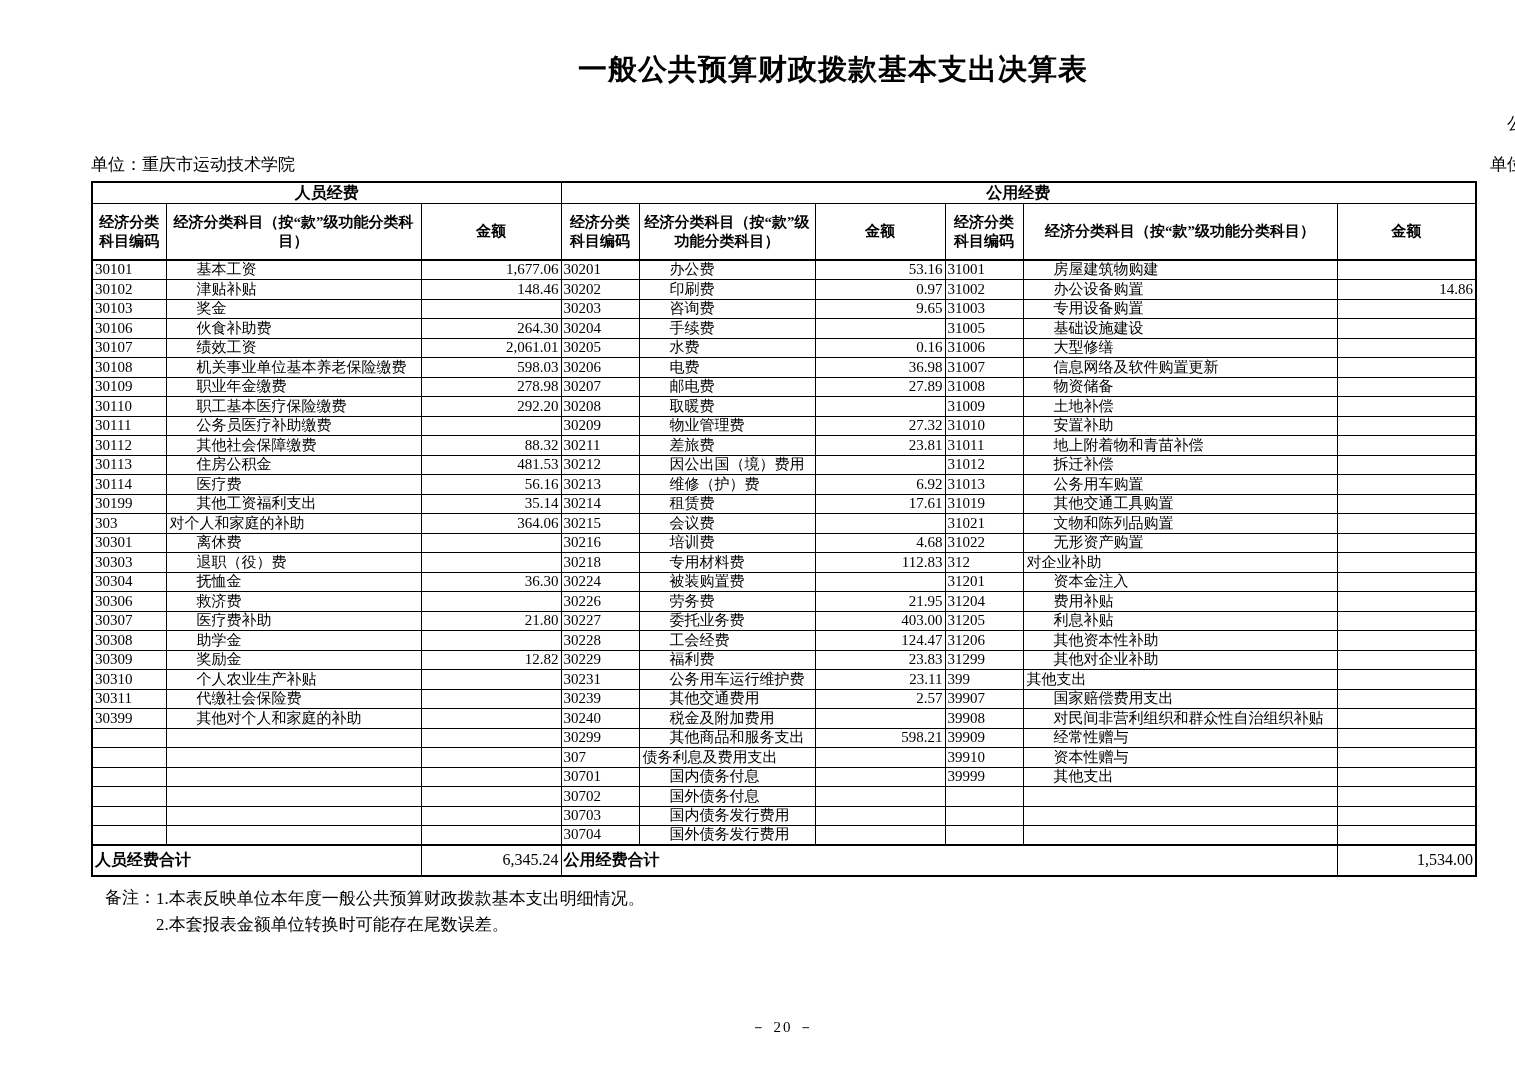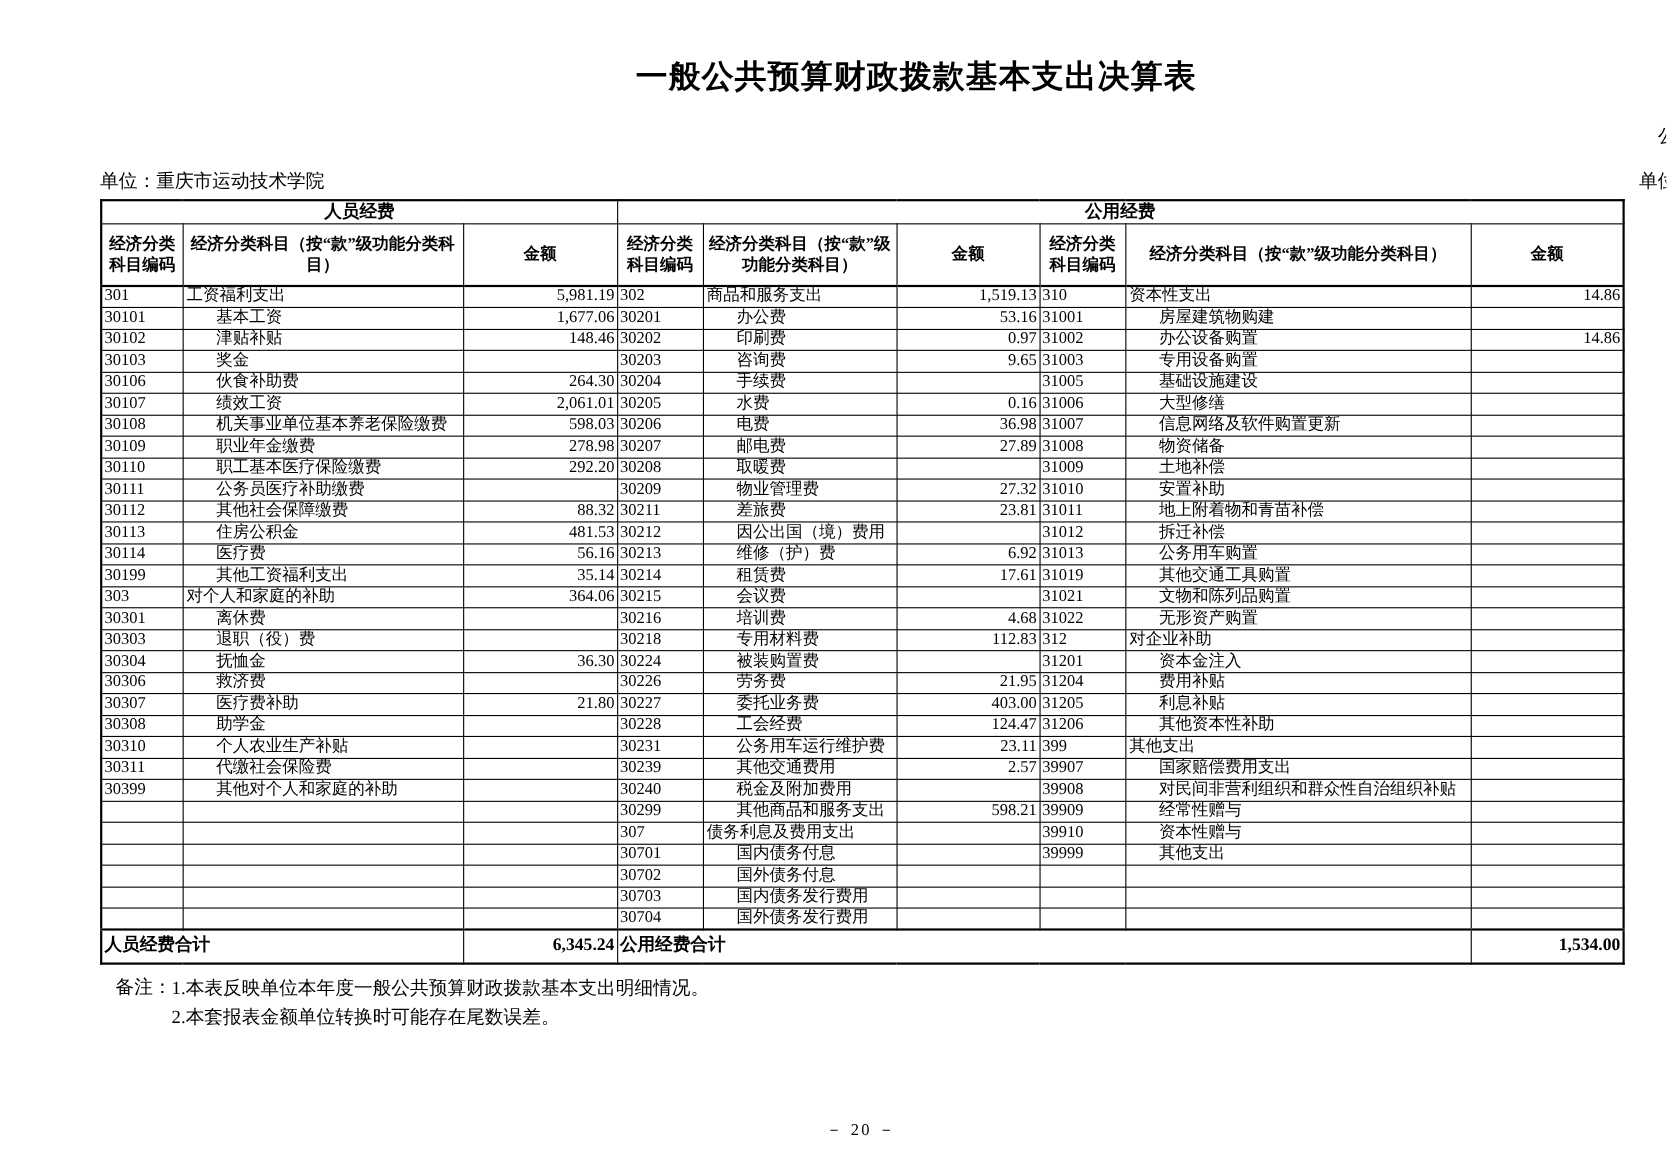--- a/index.html
+++ b/index.html
@@ -33,21 +33,21 @@
     height:55px; font-weight:bold; text-align:center; white-space:normal;
     font-size:15px; line-height:1.25; border-bottom:2px solid #000;
   }
   tbody.grid tr { height:19.5px; }
   td.code  { text-align:left; padding-left:3px; }
   td.name  { text-align:left; }
   td.name.child  { padding-left:30px; }
   td.name.parent { padding-left:3px; }
   td.amount { text-align:right; padding-right:3px; }
   .bold { font-weight:bold; }
-  tr.totals td { height:29px; border-top:2px solid #000; font-size:16px;font-weight:bold; }
+  tr.totals td { height:29px; border-top:2px solid #000; font-size:16px; }
   tr.totals td.total-label { font-weight:bold; }
   .notes {
     margin-top:9px; font-size:17px; display:flex; align-items:flex-start;margin-left:14px;
   }
   .notes .label { flex:0 0 auto; }
   .notes .lines div { line-height:1.5; }
   .page-number {
     position:absolute; left:91px; width:1384px; top:1018px;
     text-align:center; font-size:15px; letter-spacing:2px;
   }
@@ -88,31 +88,20 @@
           <th>经济分类科目编码</th>
           <th>经济分类科目（按“款”级功能分类科目）</th>
           <th>金额</th>
           <th>经济分类科目编码</th>
           <th>经济分类科目（按“款”级功能分类科目）</th>
           <th>金额</th>
         </tr>
       </thead>
       <tbody class="grid">
           <tr>
-            <td class="code bold">301</td>
-            <td class="name parent bold">工资福利支出</td>
-            <td class="amount">5,981.19</td>
-            <td class="code bold">302</td>
-            <td class="name parent bold">商品和服务支出</td>
-            <td class="amount">1,519.13</td>
-            <td class="code bold">310</td>
-            <td class="name parent bold">资本性支出</td>
-            <td class="amount">14.86</td>
-          </tr>
-          <tr>
             <td class="code">30101</td>
             <td class="name child">基本工资</td>
             <td class="amount">1,677.06</td>
             <td class="code">30201</td>
             <td class="name child">办公费</td>
             <td class="amount">53.16</td>
             <td class="code">31001</td>
             <td class="name child">房屋建筑物购建</td>
             <td class="amount"></td>
           </tr>
@@ -316,20 +305,31 @@
           </tr>
           <tr>
             <td class="code">30308</td>
             <td class="name child">助学金</td>
             <td class="amount"></td>
             <td class="code">30228</td>
             <td class="name child">工会经费</td>
             <td class="amount">124.47</td>
             <td class="code">31206</td>
             <td class="name child">其他资本性补助</td>
+            <td class="amount"></td>
+          </tr>
+          <tr>
+            <td class="code">30309</td>
+            <td class="name child">奖励金</td>
+            <td class="amount">12.82</td>
+            <td class="code">30229</td>
+            <td class="name child">福利费</td>
+            <td class="amount">23.83</td>
+            <td class="code">31299</td>
+            <td class="name child">其他对企业补助</td>
             <td class="amount"></td>
           </tr>
           <tr>
             <td class="code">30310</td>
             <td class="name child">个人农业生产补贴</td>
             <td class="amount"></td>
             <td class="code">30231</td>
             <td class="name child">公务用车运行维护费</td>
             <td class="amount">23.11</td>
             <td class="code bold">399</td>

